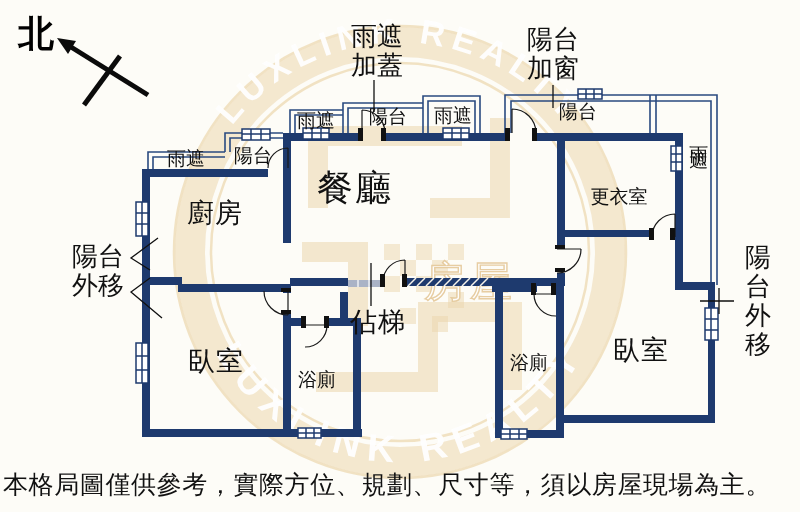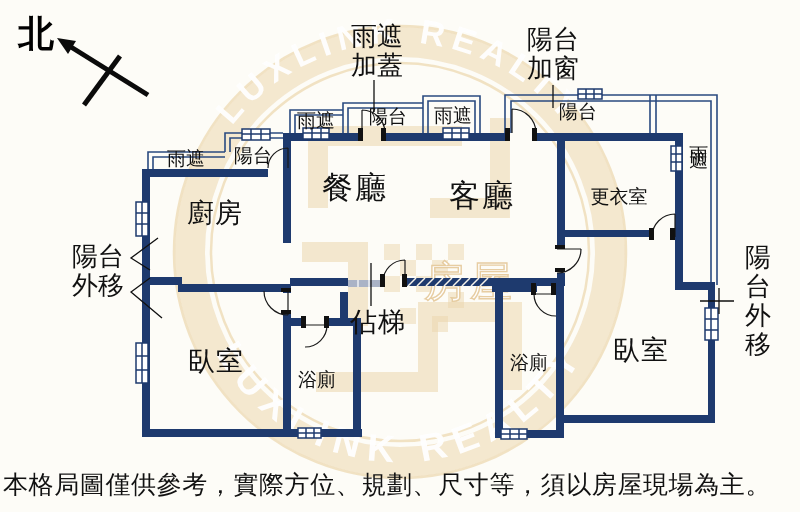--- a/index.html
+++ b/index.html
@@ -7,21 +7,21 @@
     position:relative;width:800px;height:512px;overflow:hidden;
     background:#fdfcf7;
     font-family:"Liberation Serif","DejaVu Serif",serif;
   }
   .plan-svg{position:absolute;left:0;top:0;}
   .lbl{
     position:absolute;transform:translate(-50%,-50%);
     color:#111;white-space:pre-line;text-align:center;line-height:1.12;
     font-family:Liberation Sans, sans-serif;
   }
-  .lbl.big{font-size:31px;letter-spacing:2px;}
+  .lbl.big{font-size:36px;letter-spacing:2px;}
   .lbl.mid{font-size:27px;letter-spacing:1px;}
   .lbl.sm{font-size:19px;}
   .lbl.call{font-size:26px;}
   .lbl.vert{writing-mode:vertical-rl;letter-spacing:4px;}
   .north{position:absolute;left:18px;top:10px;font-size:36px;font-weight:bold;color:#000;}
   .disclaimer{
     position:absolute;left:3px;top:468px;width:796px;
     font-size:25px;color:#111;letter-spacing:0.6px;white-space:nowrap;
     font-family:"Liberation Serif","DejaVu Serif",serif;
   }
@@ -221,21 +221,20 @@
 
   <div class="lbl sm" style="left:186px;top:159px;">雨遮</div>
   <div class="lbl sm" style="left:253px;top:156px;">陽台</div>
   <div class="lbl sm" style="left:316px;top:121px;">雨遮</div>
   <div class="lbl sm" style="left:388px;top:117px;">陽台</div>
   <div class="lbl sm" style="left:453px;top:116px;">雨遮</div>
   <div class="lbl sm" style="left:578px;top:112px;">陽台</div>
   <div class="lbl sm vert" style="left:699px;top:135px;">雨遮</div>
 
   <div class="lbl big" style="left:355px;top:188px;">餐廳</div>
-  <div class="lbl big" style="left:482px;top:196px;">客廳</div>
   <div class="lbl mid" style="left:215px;top:213px;">廚房</div>
   <div class="lbl sm" style="left:619px;top:197px;">更衣室</div>
   <div class="lbl mid" style="left:378px;top:322px;">佔梯</div>
   <div class="lbl mid" style="left:216px;top:361px;">臥室</div>
   <div class="lbl mid" style="left:641px;top:350px;">臥室</div>
   <div class="lbl sm" style="left:317px;top:380px;">浴廁</div>
   <div class="lbl sm" style="left:529px;top:363px;">浴廁</div>
 
   <div class="disclaimer">本格局圖僅供參考，實際方位、規劃、尺寸等，須以房屋現場為主。</div>
 </div>

